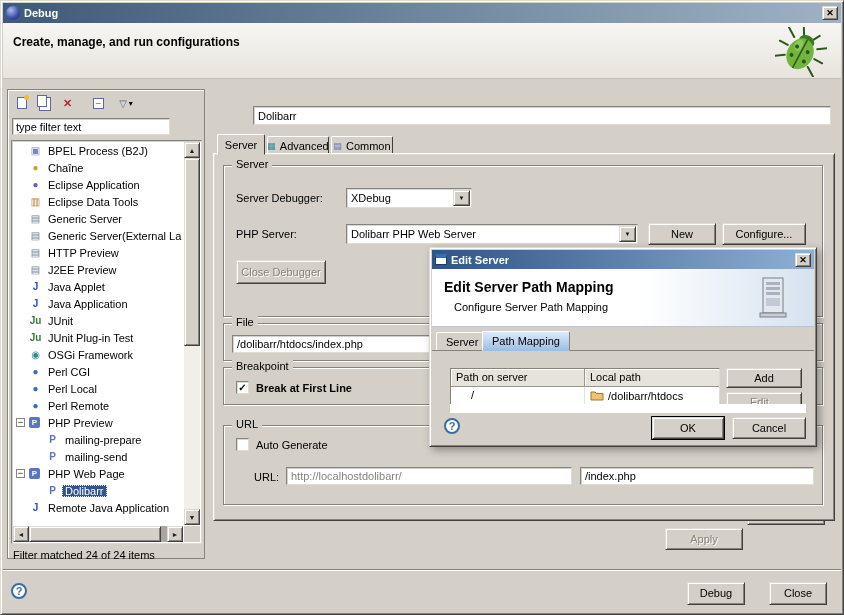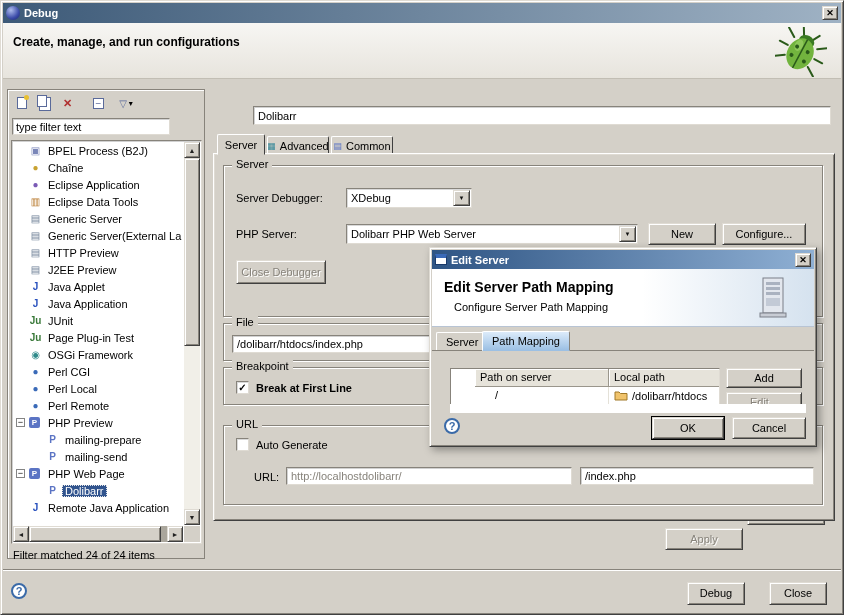--- a/index.html
+++ b/index.html
@@ -144,21 +144,21 @@
   .dlg-h1 { position:absolute; left:12px; top:10px; font-size:14px; font-weight:bold; }
   .dlg-h2 { position:absolute; left:22px; top:32px;text-align:right; }
   .server-img { position:absolute; right:26px; top:8px; }
   .dtab { position:absolute; height:19px; line-height:18px; padding:0 9px; background:#d4d0c8;
     border:1px solid; border-color:#ffffff #87837b #87837b #ffffff; border-radius:2px 2px 0 0; }
   .dtab.active { background:linear-gradient(180deg,#dcebfa,#9cc0e4); border-bottom-color:#9cc0e4;
     height:20px; z-index:3; }
   .dtab-line { position:absolute; left:2px; right:2px; top:102px; border-top:1px solid #87837b; }
 
   .ptable { position:absolute; left:20px; top:120px; width:270px; height:44px; background:#fff;
-    border:1px solid; border-color:#87837b #dfdbd3 #dfdbd3 #87837b; overflow:hidden;padding-left:24px; }
+    border:1px solid; border-color:#87837b #dfdbd3 #dfdbd3 #87837b; overflow:hidden; }
   .thead { display:flex; height:18px; }
   .th { flex:0 0 134px; background:#e6e3da; border-right:1px solid #9a968c;
     border-bottom:1px solid #9a968c; box-shadow:inset 1px 1px 0 #fff; padding:2px 5px 0 5px; }
   .th:last-child { flex:0 0 135px; }
   .trow { display:flex; height:17px; align-items:center; }
   .td-server { flex:0 0 134px; padding-left:20px; border-right:1px solid #e4e1d8; height:17px; line-height:17px; }
   .td-local { flex:1; display:flex; align-items:center; gap:4px; padding-left:5px; }
   .clip-strip { position:absolute; left:20px; top:156px; width:356px; height:9px; background:#fff; z-index:2; }
 </style>
 </head>
@@ -272,21 +272,21 @@
             <span class="tree-label">Java Application</span>
           </div>
           <div class="tree-row" style="padding-left: 3px;">
             <span class="expander-spacer"></span>
             <span class="tree-icon" style="color: rgb(58, 122, 58); font-weight: bold;">Ju</span>
             <span class="tree-label">JUnit</span>
           </div>
           <div class="tree-row" style="padding-left: 3px;">
             <span class="expander-spacer"></span>
             <span class="tree-icon" style="color: rgb(58, 122, 58); font-weight: bold;">Ju</span>
-            <span class="tree-label">Page Plug-in Test</span>
+            <span class="tree-label">JUnit Plug-in Test</span>
           </div>
           <div class="tree-row" style="padding-left: 3px;">
             <span class="expander-spacer"></span>
             <span class="tree-icon" style="color: rgb(46, 138, 138);">◉</span>
             <span class="tree-label">OSGi Framework</span>
           </div>
           <div class="tree-row" style="padding-left: 3px;">
             <span class="expander-spacer"></span>
             <span class="tree-icon" style="color: rgb(58, 106, 184);">●</span>
             <span class="tree-label">Perl CGI</span>

